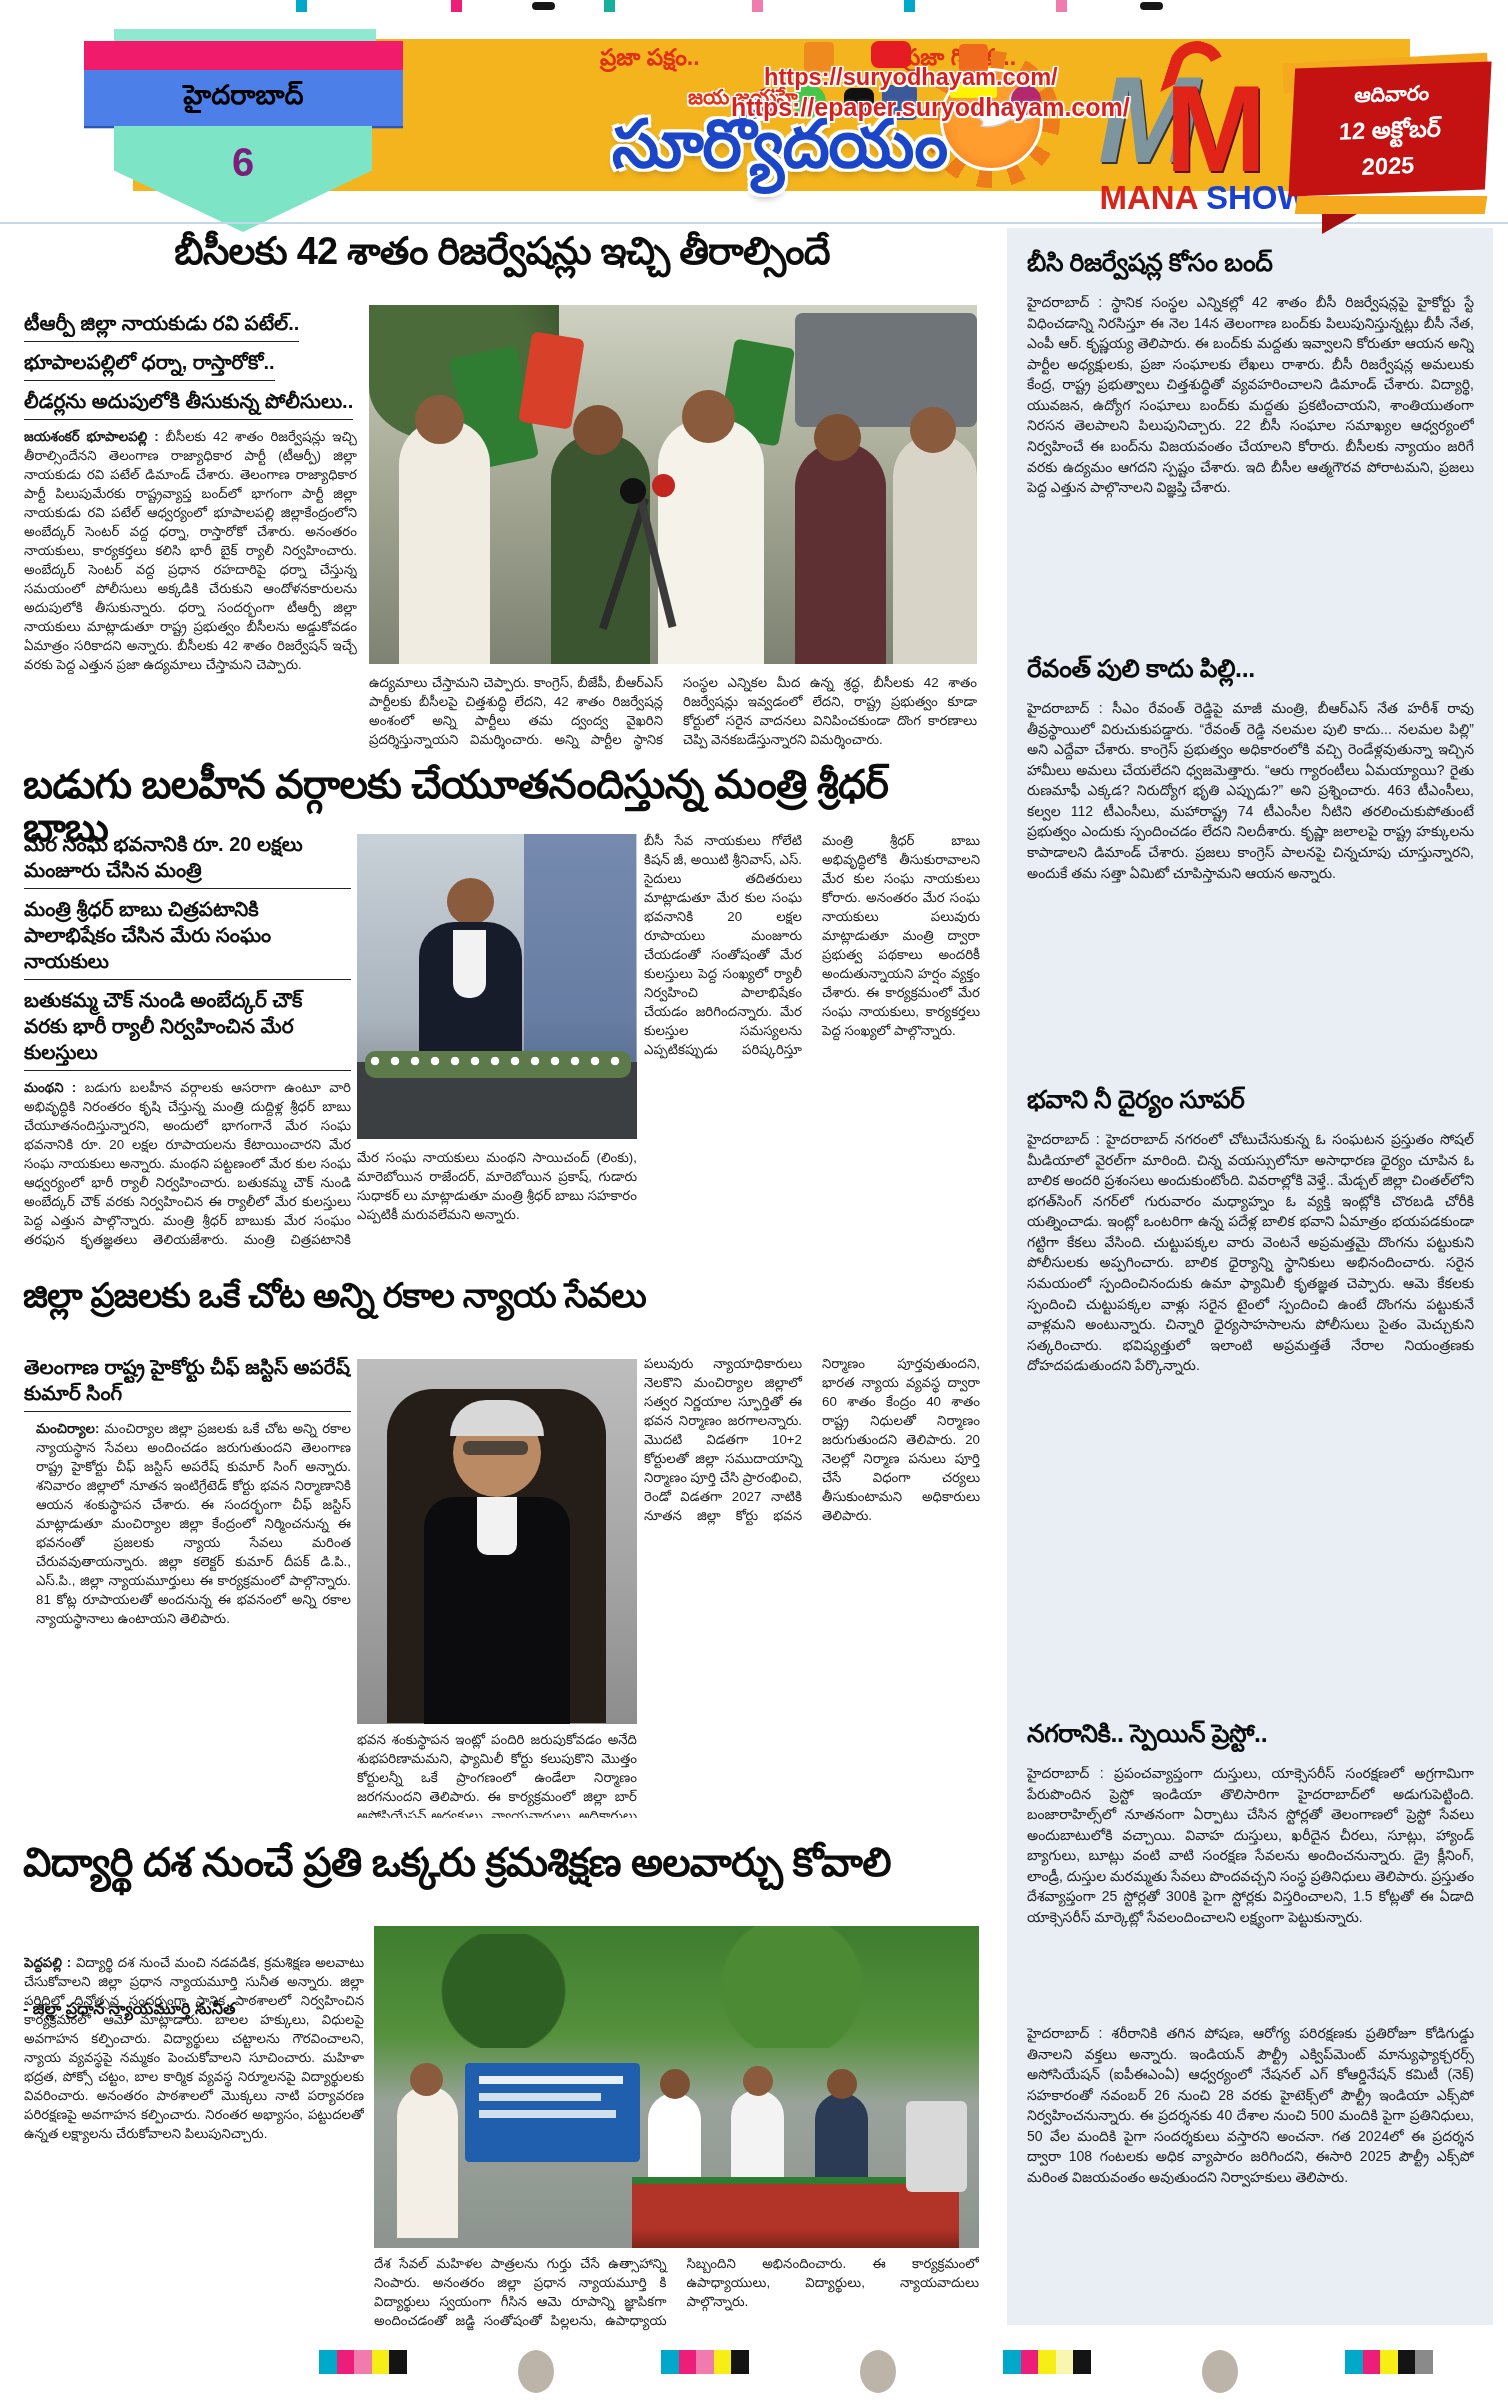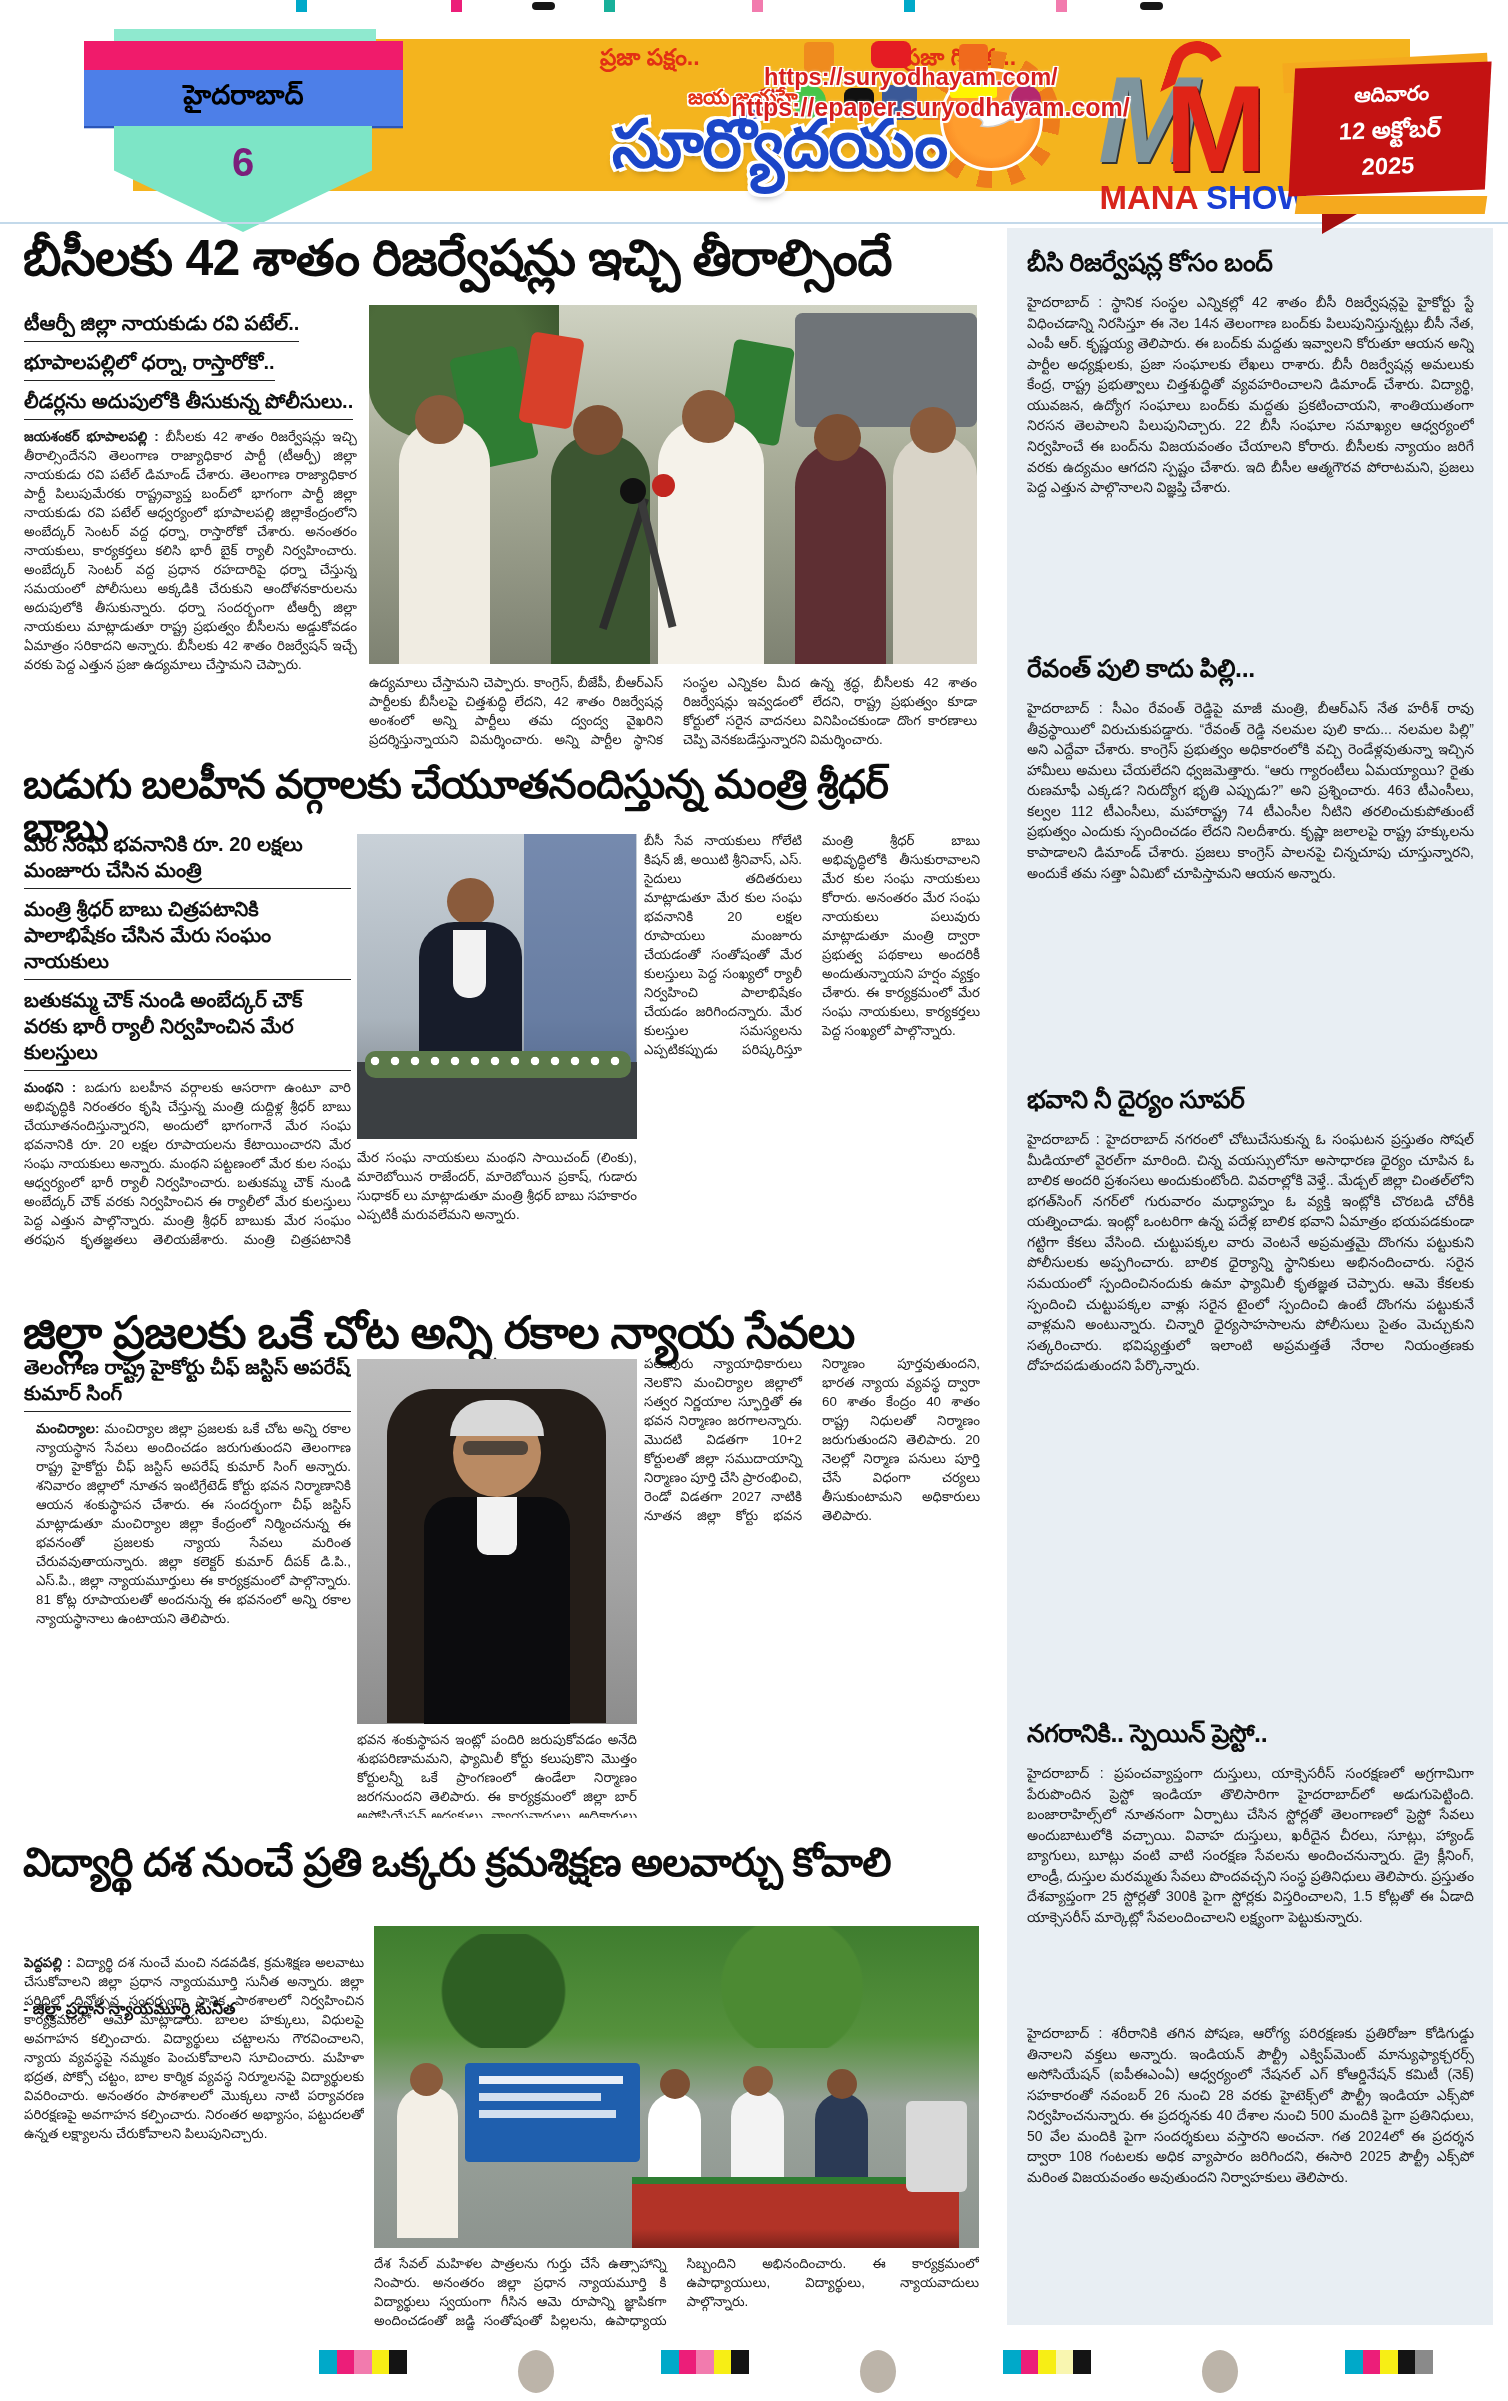--- a/index.html
+++ b/index.html
@@ -59,21 +59,21 @@
              color:#fff; text-align:center; padding-top:16.7px; z-index:4; }
   .datebox .d1 { font-size:20.5px; font-weight:700; }
   .datebox .d2 { font-size:23.6px; font-weight:800; margin-top:6px; }
   .datebox .d3 { font-size:23.6px; font-weight:800; margin-top:4.6px; }
   .datebox-bar { position:absolute; left:1296px; top:181px; width:190px; height:18px; background:#f5a91e; transform:skewX(-8deg); z-index:3; }
   .datebox-tail { position:absolute; left:1322px; top:199px; width:0; height:0; border-left:35px solid #a30f0f; border-bottom:20px solid transparent; z-index:3; }
 
   
   .abs { position:absolute; }
   .headline { font-weight:800; color:#0d0d0d; letter-spacing:-0.8px; line-height:1.08; }
-  .h-a1 { font-size:50px; } .h-a2 { font-size:40px; } .h-a3 { font-size:45px;margin-top:32px; } .h-a4 { font-size:40px; }
+  .h-a1 { font-size:38px;text-align:center; } .h-a2 { font-size:40px; } .h-a3 { font-size:34px; } .h-a4 { font-size:40px; }
   .subhead { display:table; font-size:20px; font-weight:700; color:#111; line-height:1.3; border-bottom:1.5px solid #222; padding-bottom:5.3px; margin-bottom:6.8px; }
   .byline { font-size:16px; font-weight:700; color:#111; }
   .body-txt { font-size:13.3px; line-height:1.43; text-align:justify; color:#1a1a1a; overflow:hidden; }
   .body-txt .dl { font-weight:800; }
   .cols2 { column-count:2; column-gap:20px; }
   .clip { overflow:hidden; }
 
   
   .photo { position:absolute; overflow:hidden; background:#9a9a8e; }
   .pb { position:absolute; }

